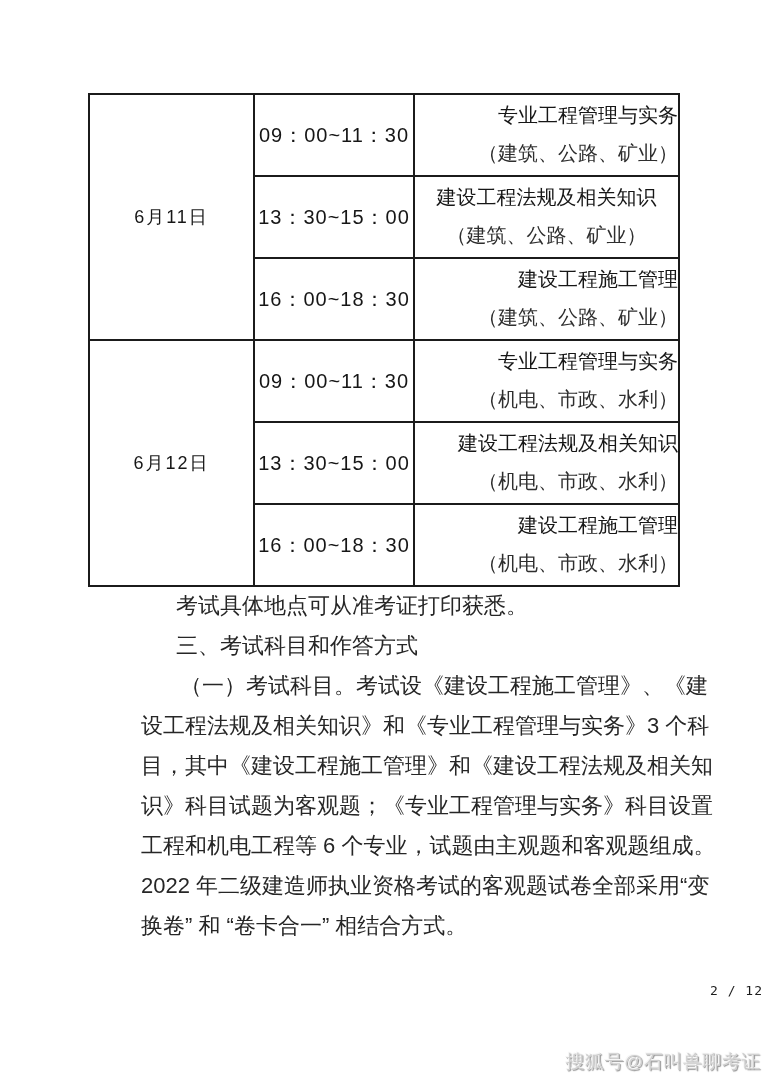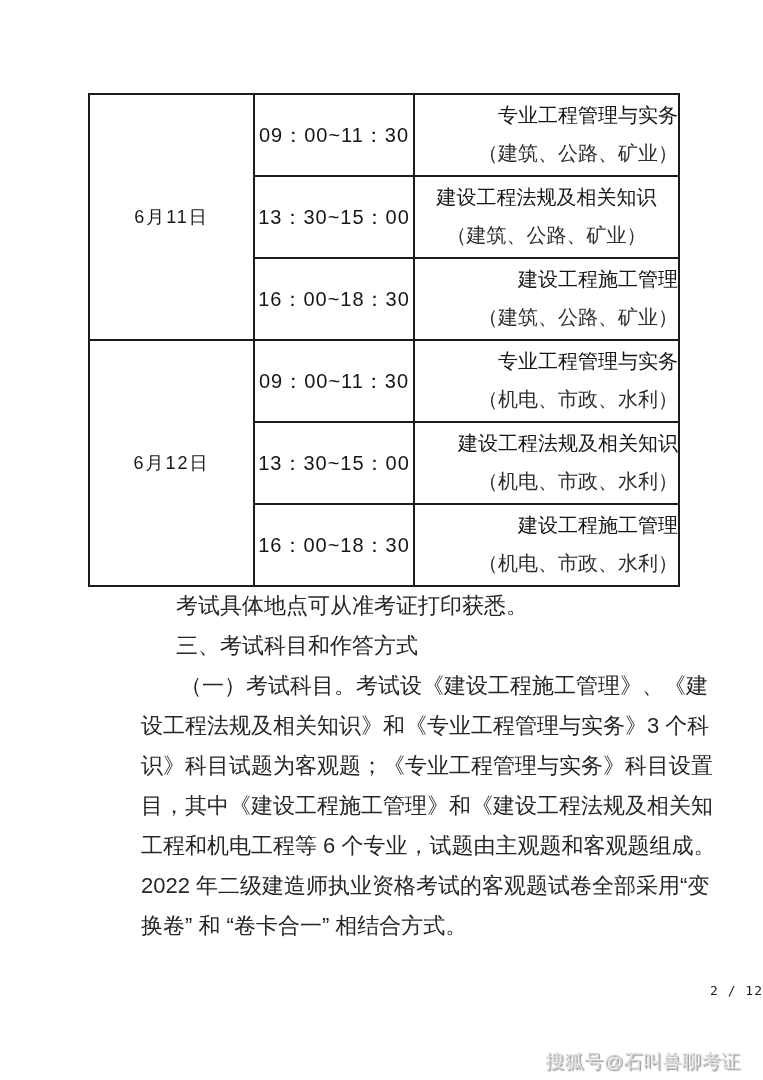--- a/index.html
+++ b/index.html
@@ -54,21 +54,21 @@
   .line.indent1{text-indent:35px;}
   .line.indent2{text-indent:39px;}
   
   .pagenum{
     position:absolute;left:0;top:983px;width:100%;
     text-align:right;
     font-family:"DejaVu Sans Mono", monospace;
     font-size:13px;color:#1c1c1c;letter-spacing:1px;
   }
   .watermark{
-    position:absolute;right:22px;top:1049px;
+    position:absolute;right:2px;top:1049px;
     font-size:19px;letter-spacing:0.5px;
     color:#cfcfcf;
     text-shadow:-1px -1px 0 #f7f7f7, 1px 1px 1px #929292;
   }
 </style>
 </head>
 <body>
 
 <div class="page">
 
@@ -126,22 +126,22 @@
         </td>
       </tr>
     </tbody>
   </table>
 
   <div class="bodytext">
     <div class="line indent1">考试具体地点可从准考证打印获悉。</div>
     <div class="line indent1">三、考试科目和作答方式</div>
     <div class="line jst indent2">（一）考试科目。考试设《建设工程施工管理》、《建</div>
     <div class="line jst">设工程法规及相关知识》和《专业工程管理与实务》3 个科</div>
+    <div class="line jst">目，其中《建设工程施工管理》和《建设工程法规及相关知</div>
     <div class="line jst">识》科目试题为客观题；《专业工程管理与实务》科目设置</div>
-    <div class="line jst">目，其中《建设工程施工管理》和《建设工程法规及相关知</div>
     <div class="line jst">工程和机电工程等 6 个专业，试题由主观题和客观题组成。</div>
     <div class="line jst">2022 年二级建造师执业资格考试的客观题试卷全部采用“变</div>
     <div class="line">换卷” 和 “卷卡合一” 相结合方式。</div>
   </div>
 
   <div class="pagenum">2 / 12</div>
 
   <div class="watermark">搜狐号@石叫兽聊考证</div>
 
 </div>

